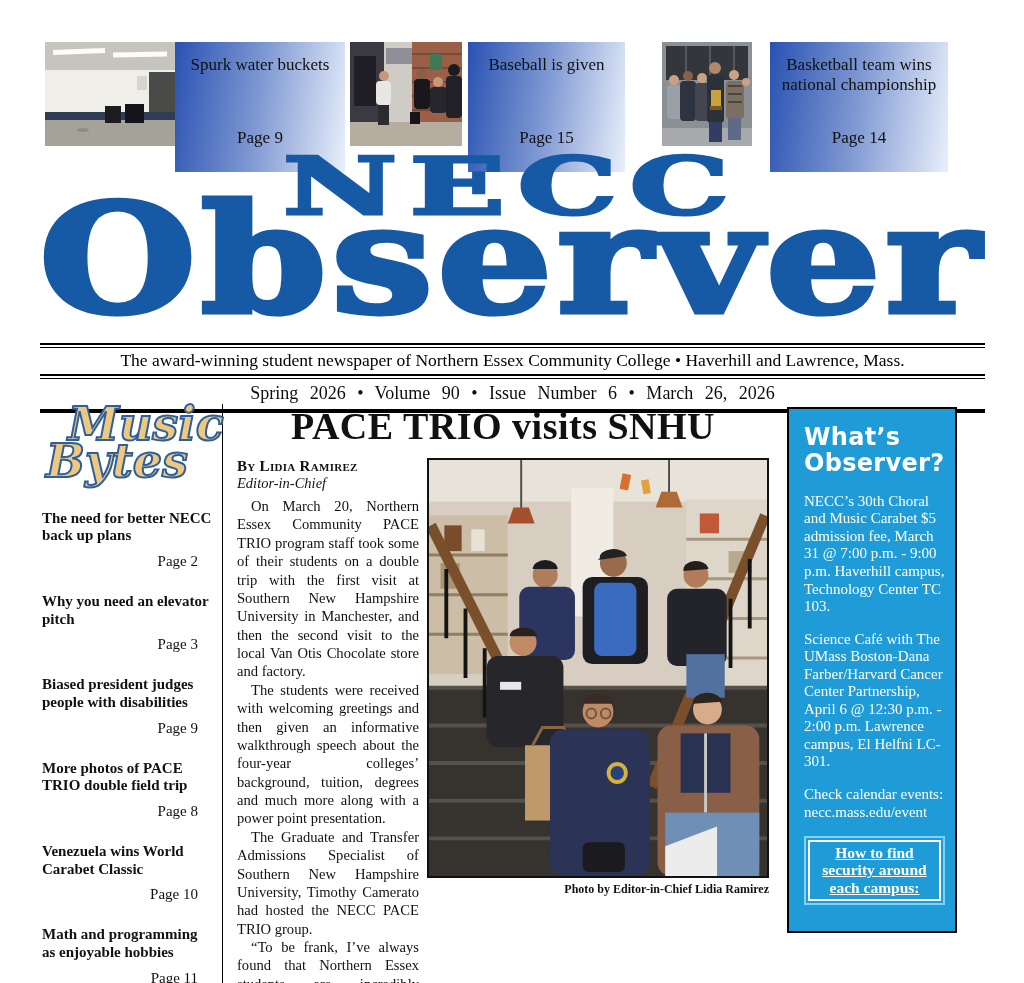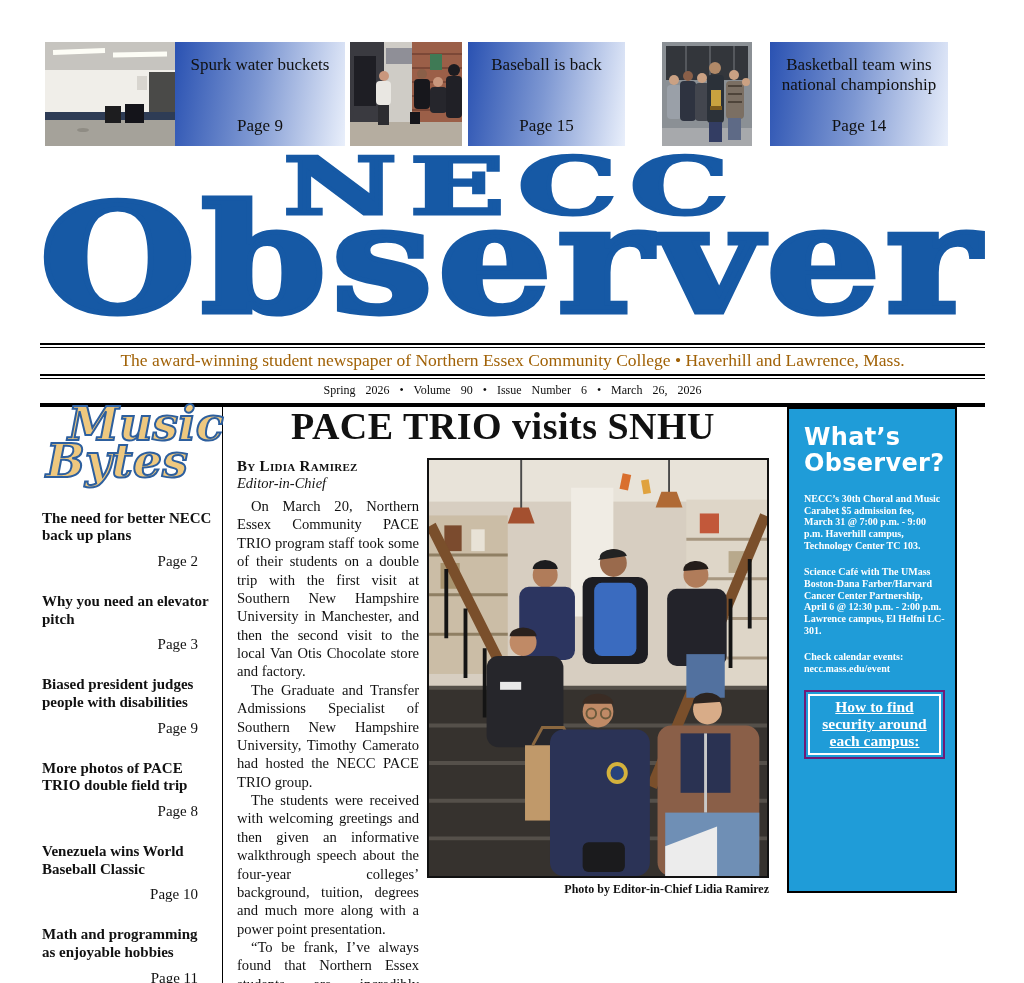--- a/index.html
+++ b/index.html
@@ -7,44 +7,44 @@
   body {
     width:1024px; height:983px; position:relative; overflow:hidden;
     font-family:"Liberation Serif", serif; color:#111;
   }
 
   
   .banner { position:absolute; top:42px; left:45px; height:104px; display:flex; align-items:stretch; }
   .bphoto { height:104px; overflow:hidden; }
   .bphoto svg { display:block; }
   .teaser {
-    height:104px; background:linear-gradient(98deg,#2a52b2 0%,#7d97d2 48%,#e9effb 100%);
+    height:130px; background:linear-gradient(98deg,#2a52b2 0%,#7d97d2 48%,#e9effb 100%);
     display:flex; flex-direction:column; justify-content:space-between;
-    text-align:center; padding:13px 6px 10px; font-size:17px; color:#101010; line-height:1.15;
+    text-align:center; padding:13px 6px 24px; font-size:17px; color:#101010; line-height:1.15;
   }
 
   
   .masthead { position:absolute; top:150px; left:40px; width:945px; text-align:center; color:#1659a5; }
   .necc {
     display:inline-block; font-family:"DejaVu Serif", serif; font-weight:bold;
     font-size:78px; line-height:0.95; letter-spacing:8px;
     transform:scaleX(1.6); -webkit-text-stroke:3px #1659a5;
   }
   .observer-wrap { margin-top:-34px; }
   .observer {
     display:inline-block; font-family:"DejaVu Serif", serif; font-weight:bold;
     font-size:150px; line-height:0.92; letter-spacing:4px;
     transform:scaleX(1.2); -webkit-text-stroke:5px #1659a5;
   }
 
   .mast-block { position:absolute; top:343px; left:40px; width:945px; }
   .double-rule { height:5px; border-top:2px solid #000; border-bottom:1px solid #000; }
   .thick-rule { height:0; border-top:4px solid #000; }
-  .tagline { text-align:center; font-size:17.5px; padding:2px 0 3px; color:#a16207; }
-  .dateline { text-align:center; font-size:12px; padding:4px 0 5px; word-spacing:7px; color:#0d0d0d; }
+  .tagline { text-align:center; font-size:17.5px; padding:2px 0 3px; color:#000000; }
+  .dateline { text-align:center; font-size:18px; padding:4px 0 5px; word-spacing:7px; color:#0d0d0d; }
 
   
   .content { position:absolute; top:404px; left:40px; width:945px; display:flex; }
 
   
   .nb-col { width:183px; min-height:557px; border-right:1px solid #000; padding:2px 10px 0 2px; }
   .nb-logo { font-family:"DejaVu Serif", serif; font-style:italic; font-weight:bold;
              color:#eec87f; -webkit-text-stroke:2px #2d5f9e; line-height:0.8; margin-bottom:30px; }
   .nb-logo .l1 { font-size:46px; padding-left:26px; }
   .nb-logo .l2 { font-size:46px; padding-left:4px; }
@@ -66,22 +66,22 @@
   .caption { font-family:"Liberation Sans", sans-serif; font-weight:bold; font-size:14.2px; line-height:1.25; margin-top:2px; }
 
   
   .right-col { width:205px; padding-left:8px; }
   .happening-box {
     width:170px; min-height:486px; margin-top:3px; border:2px solid #000;
     background:#1f9cd8; color:#fff; padding:16px 10px 14px 15px;
   }
   .happening-title { font-family:"DejaVu Sans", sans-serif; font-weight:bold;
     font-size:24px; line-height:1.08; letter-spacing:0.3px; margin-bottom:16px; }
-  .event { font-weight:bold; font-size:10px; line-height:1.17; margin-bottom:15px; }
-  .security-outer { border:2px solid #701a75; padding:2px; margin:4px 0 12px; }
+  .event { font-weight:normal; font-size:15px; line-height:1.17; margin-bottom:15px; }
+  .security-outer { border:2px solid #7dd3fc; padding:2px; margin:4px 0 12px; }
   .security-inner { border:2px solid #fff; padding:2px 2px 3px; text-align:center; }
   .security-heading { font-weight:bold; font-size:15.5px; line-height:1.12; text-decoration:underline; }
 </style>
 </head>
 <body>
 
 <div class="banner">
 
   <div class="bphoto" style="width:130px">
     <svg width="130" height="104" viewBox="0 0 130 104">
@@ -122,21 +122,21 @@
       <rect x="64" y="37" width="16" height="30" rx="4" fill="#17171c"></rect>
       <circle cx="88" cy="40" r="5" fill="#c9977d"></circle>
       <rect x="80" y="45" width="17" height="26" rx="4" fill="#26262c"></rect>
       <circle cx="104" cy="28" r="6" fill="#1b1b20"></circle>
       <rect x="96" y="34" width="16" height="42" rx="4" fill="#202026"></rect>
       <rect x="60" y="70" width="10" height="12" fill="#15151a"></rect>
     </svg>
   </div>
 
   <div class="teaser" style="width:157px;margin-left:6px">
-    <div>Baseball is back</div>
+    <div>Baseball is given</div>
     <div>Page 15</div>
   </div>
 
   <div class="bphoto" style="width:90px;margin-left:37px">
     <svg width="90" height="104" viewBox="0 0 90 104">
       <rect width="90" height="104" fill="#8b9095"></rect>
       <rect x="4" y="4" width="82" height="34" fill="#33363b"></rect>
       <path d="M24 4v34M48 4v34M72 4v34" stroke="#55585d" stroke-width="2"></path>
       <rect x="0" y="86" width="90" height="18" fill="#a7a9ac"></rect>
       <circle cx="12" cy="38" r="5" fill="#caa183"></circle>
@@ -197,40 +197,40 @@
     </div>
     <div>
       <div class="nb-item-title">Biased president judges people with disabilities</div>
       <div class="nb-item-page">Page 9</div>
     </div>
     <div>
       <div class="nb-item-title">More photos of PACE TRIO double field trip</div>
       <div class="nb-item-page">Page 8</div>
     </div>
     <div>
-      <div class="nb-item-title">Venezuela wins World Baseball Classic</div>
+      <div class="nb-item-title">Venezuela wins World Carabet Classic</div>
       <div class="nb-item-page">Page 10</div>
     </div>
     <div>
       <div class="nb-item-title">Math and programming as enjoyable hobbies</div>
       <div class="nb-item-page">Page 11</div>
     </div>
 
   </div>
 
   <div class="center-col">
     <h1 class="headline">PACE TRIO visits SNHU</h1>
 
     <div class="article-row">
       <div class="body-col">
         <div class="byline">By Lidia Ramirez</div>
         <div class="role">Editor-in-Chief</div>
         <p>On March 20, Northern Essex Community PACE TRIO program staff took some of their students on a double trip with the first visit at Southern New Hampshire University in Manchester, and then the second visit to the local Van Otis Chocolate store and factory.</p>
+        <p>The students were received with welcoming greetings and then given an informative walkthrough speech about the four-year colleges’ background, tuition, degrees and much more along with a power point presentation.</p>
         <p>The Graduate and Transfer Admissions Specialist of Southern New Hampshire University, Timothy Camerato had hosted the NECC PACE TRIO group.</p>
-        <p>The students were received with welcoming greetings and then given an informative walkthrough speech about the four-year colleges’ background, tuition, degrees and much more along with a power point presentation.</p>
         <p>“To be frank, I’ve always found that Northern Essex students are incredibly thoughtful</p>
 
       </div>
 
       <div class="photo-col">
         <div class="photo-frame">
           <svg viewBox="0 0 352 420" preserveAspectRatio="none">
             <rect width="352" height="420" fill="#d7cec1"></rect>
             <rect width="352" height="42" fill="#e8e3d9"></rect>
             <rect x="0" y="56" width="82" height="160" fill="#cbbda6"></rect>

